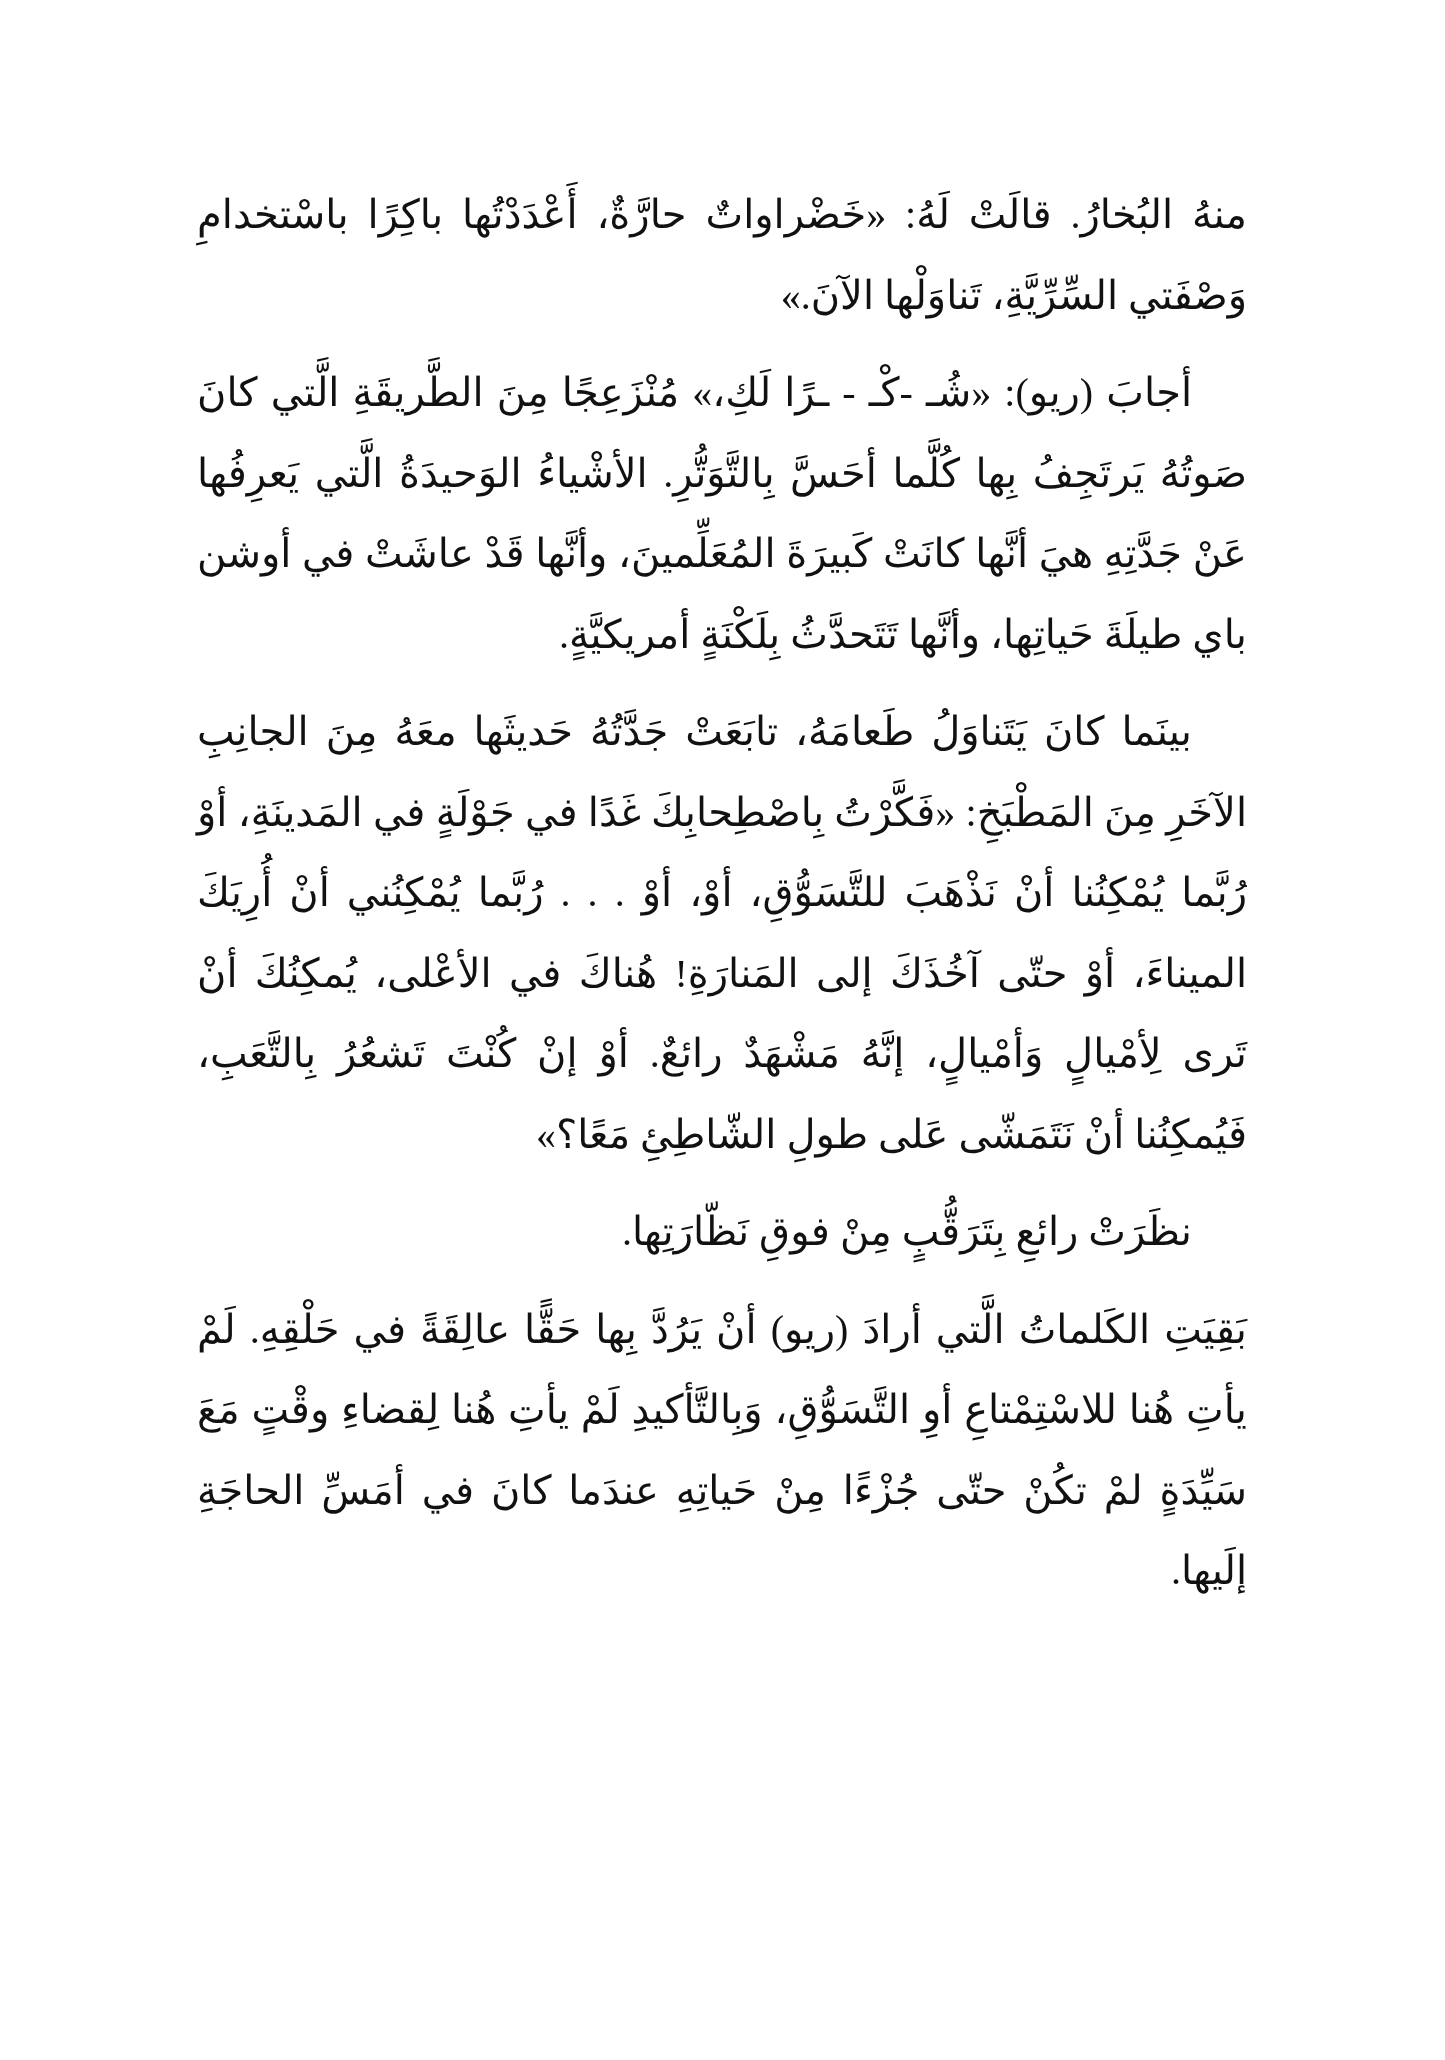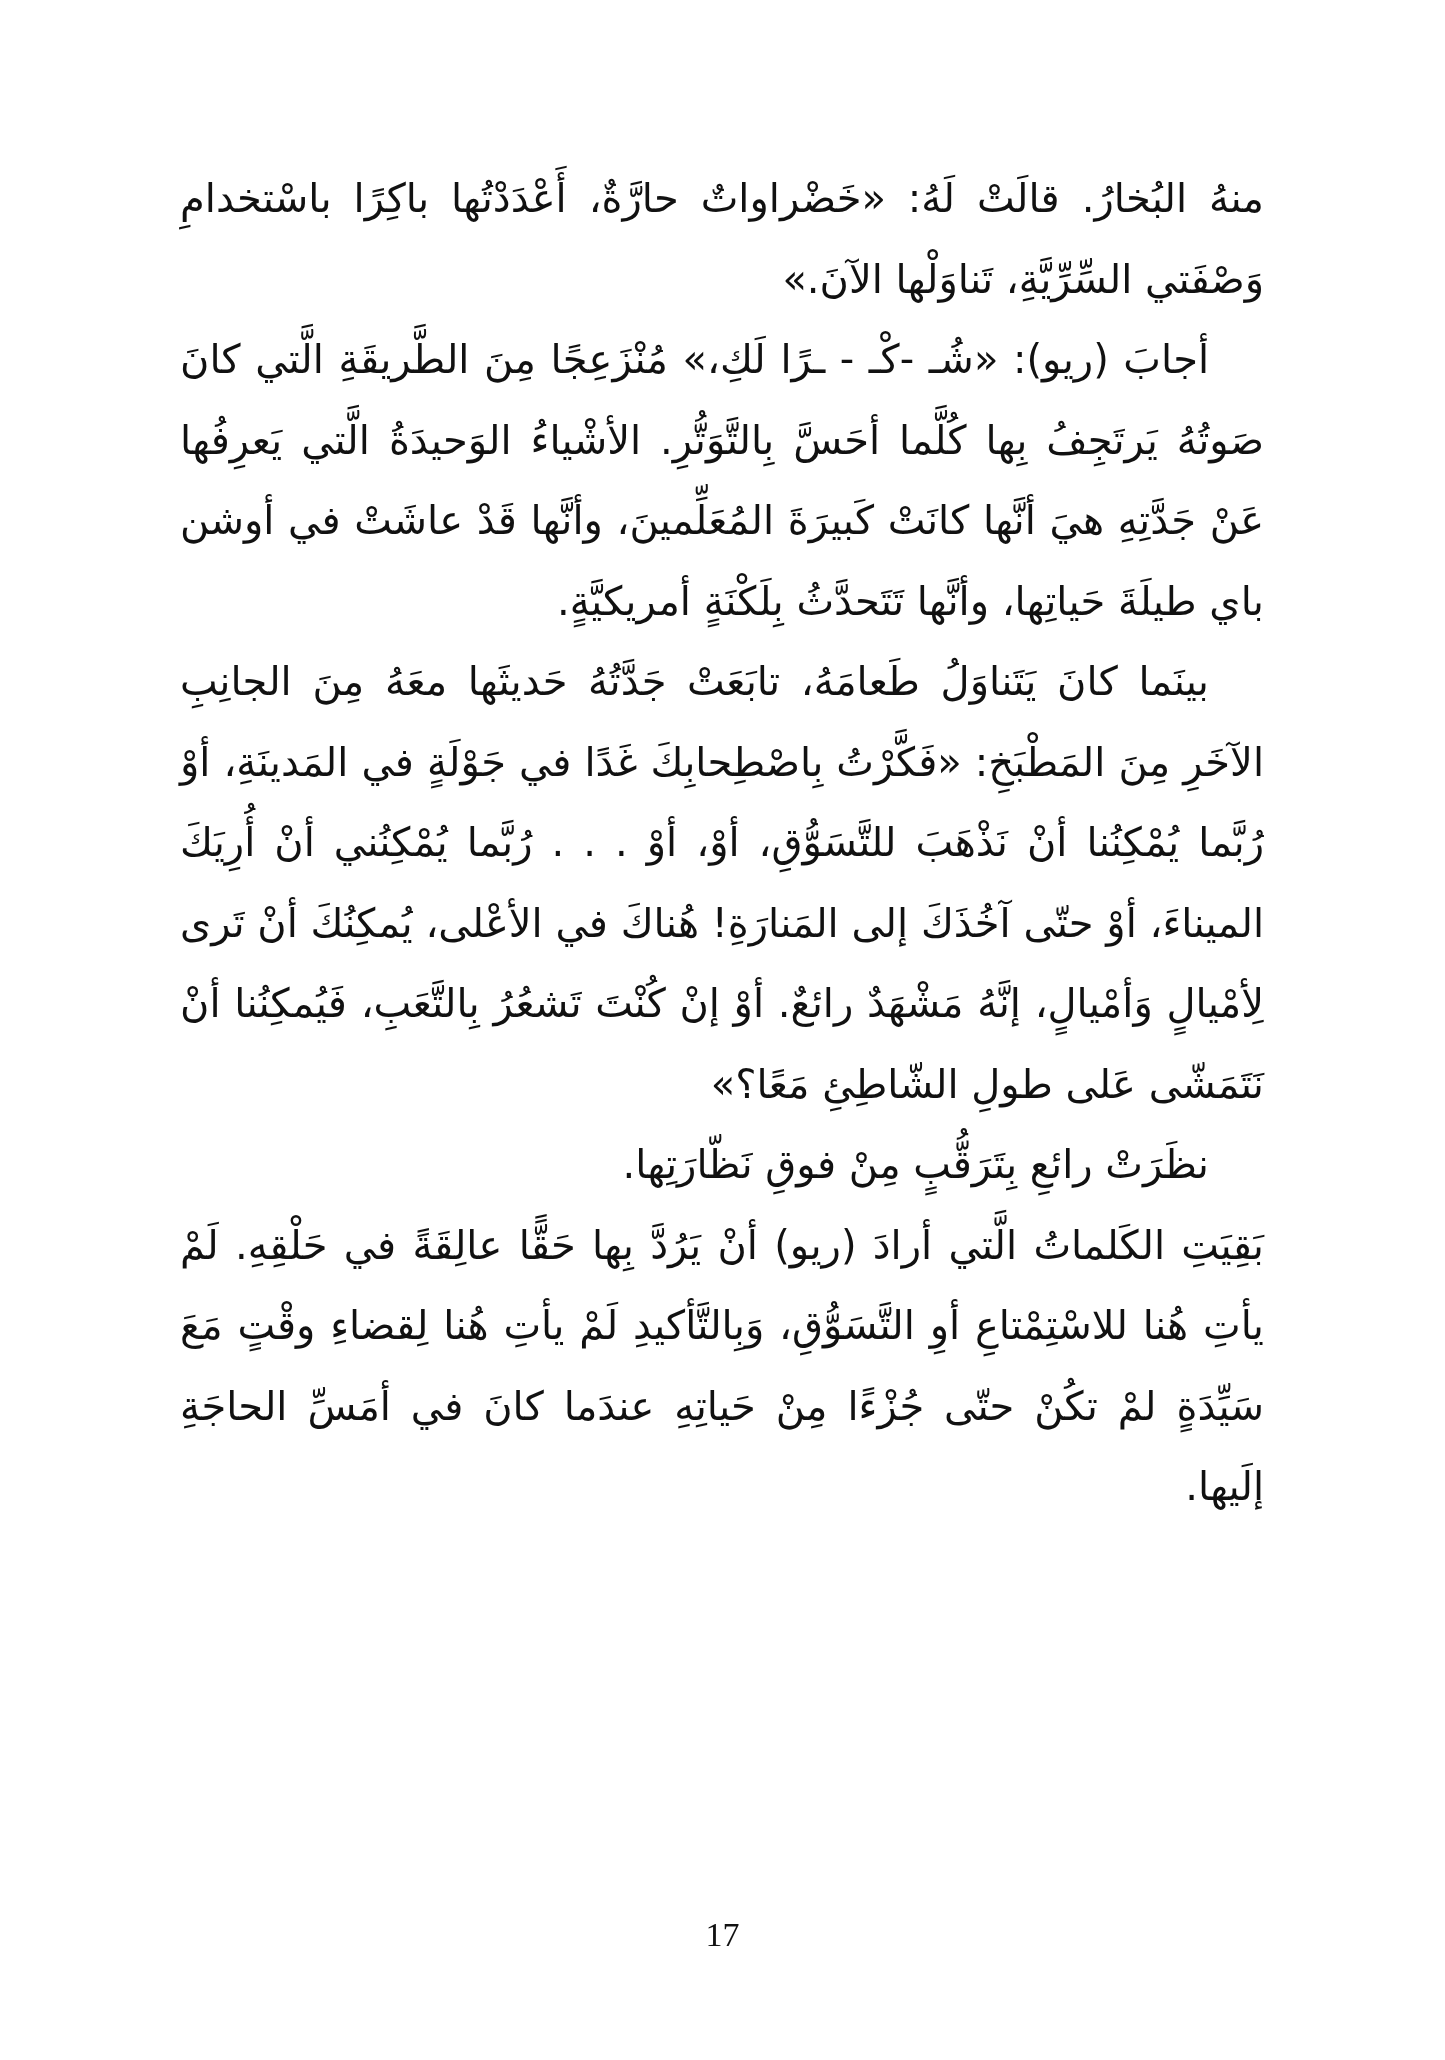--- a/index.html
+++ b/index.html
@@ -27,22 +27,23 @@
       top: 158px;
       width: 1084px;
       direction: rtl;
       font-family: "DejaVu Sans", sans-serif;
       font-size: 40px;
       line-height: 80.5px;
       text-align: justify;
       text-align-last: right;
     }
     .text-block p {
-      margin: 0;
+      margin: 17px;
       padding: 0;
+      font-family: Liberation Serif, serif;
     }
     .text-block p.indent {
       text-indent: 55px;
     }
     .text-block p.cont {
       text-indent: 0;
     }
     .page-number {
       position: absolute;
       left: 0;
@@ -59,14 +60,13 @@
 <body>
 
 <div class="page">
   <div class="text-block">
     <p class="cont">منهُ البُخارُ. قالَتْ لَهُ: «خَضْراواتٌ حارَّةٌ، أَعْدَدْتُها باكِرًا باسْتخدامِ وَصْفَتي السِّرِّيَّةِ، تَناوَلْها الآنَ.»</p>
     <p class="indent">أجابَ (ريو): «شُـ -كْـ - ـرًا لَكِ،» مُنْزَعِجًا مِنَ الطَّريقَةِ الَّتي كانَ صَوتُهُ يَرتَجِفُ بِها كُلَّما أحَسَّ بِالتَّوَتُّرِ. الأشْياءُ الوَحيدَةُ الَّتي يَعرِفُها عَنْ جَدَّتِهِ هيَ أنَّها كانَتْ كَبيرَةَ المُعَلِّمينَ، وأنَّها قَدْ عاشَتْ في أوشن باي طيلَةَ حَياتِها، وأنَّها تَتَحدَّثُ بِلَكْنَةٍ أمريكيَّةٍ.</p>
     <p class="indent">بينَما كانَ يَتَناوَلُ طَعامَهُ، تابَعَتْ جَدَّتُهُ حَديثَها معَهُ مِنَ الجانِبِ الآخَرِ مِنَ المَطْبَخِ: «فَكَّرْتُ بِاصْطِحابِكَ غَدًا في جَوْلَةٍ في المَدينَةِ، أوْ رُبَّما يُمْكِنُنا أنْ نَذْهَبَ للتَّسَوُّقِ، أوْ، أوْ . . . رُبَّما يُمْكِنُني أنْ أُرِيَكَ الميناءَ، أوْ حتّى آخُذَكَ إلى المَنارَةِ! هُناكَ في الأعْلى، يُمكِنُكَ أنْ تَرى لِأمْيالٍ وَأمْيالٍ، إنَّهُ مَشْهَدٌ رائعٌ. أوْ إنْ كُنْتَ تَشعُرُ بِالتَّعَبِ، فَيُمكِنُنا أنْ نَتَمَشّى عَلى طولِ الشّاطِئِ مَعًا؟»</p>
     <p class="indent">نظَرَتْ رائعِ بِتَرَقُّبٍ مِنْ فوقِ نَظّارَتِها.</p>
     <p class="cont">بَقِيَتِ الكَلماتُ الَّتي أرادَ (ريو) أنْ يَرُدَّ بِها حَقًّا عالِقَةً في حَلْقِهِ. لَمْ يأتِ هُنا للاسْتِمْتاعِ أوِ التَّسَوُّقِ، وَبِالتَّأكيدِ لَمْ يأتِ هُنا لِقضاءِ وقْتٍ مَعَ سَيِّدَةٍ لمْ تكُنْ حتّى جُزْءًا مِنْ حَياتِهِ عندَما كانَ في أمَسِّ الحاجَةِ إلَيها.</p>
   </div>
-  <div class="page-number">17</div>
 </div>
 
 </body></html>

